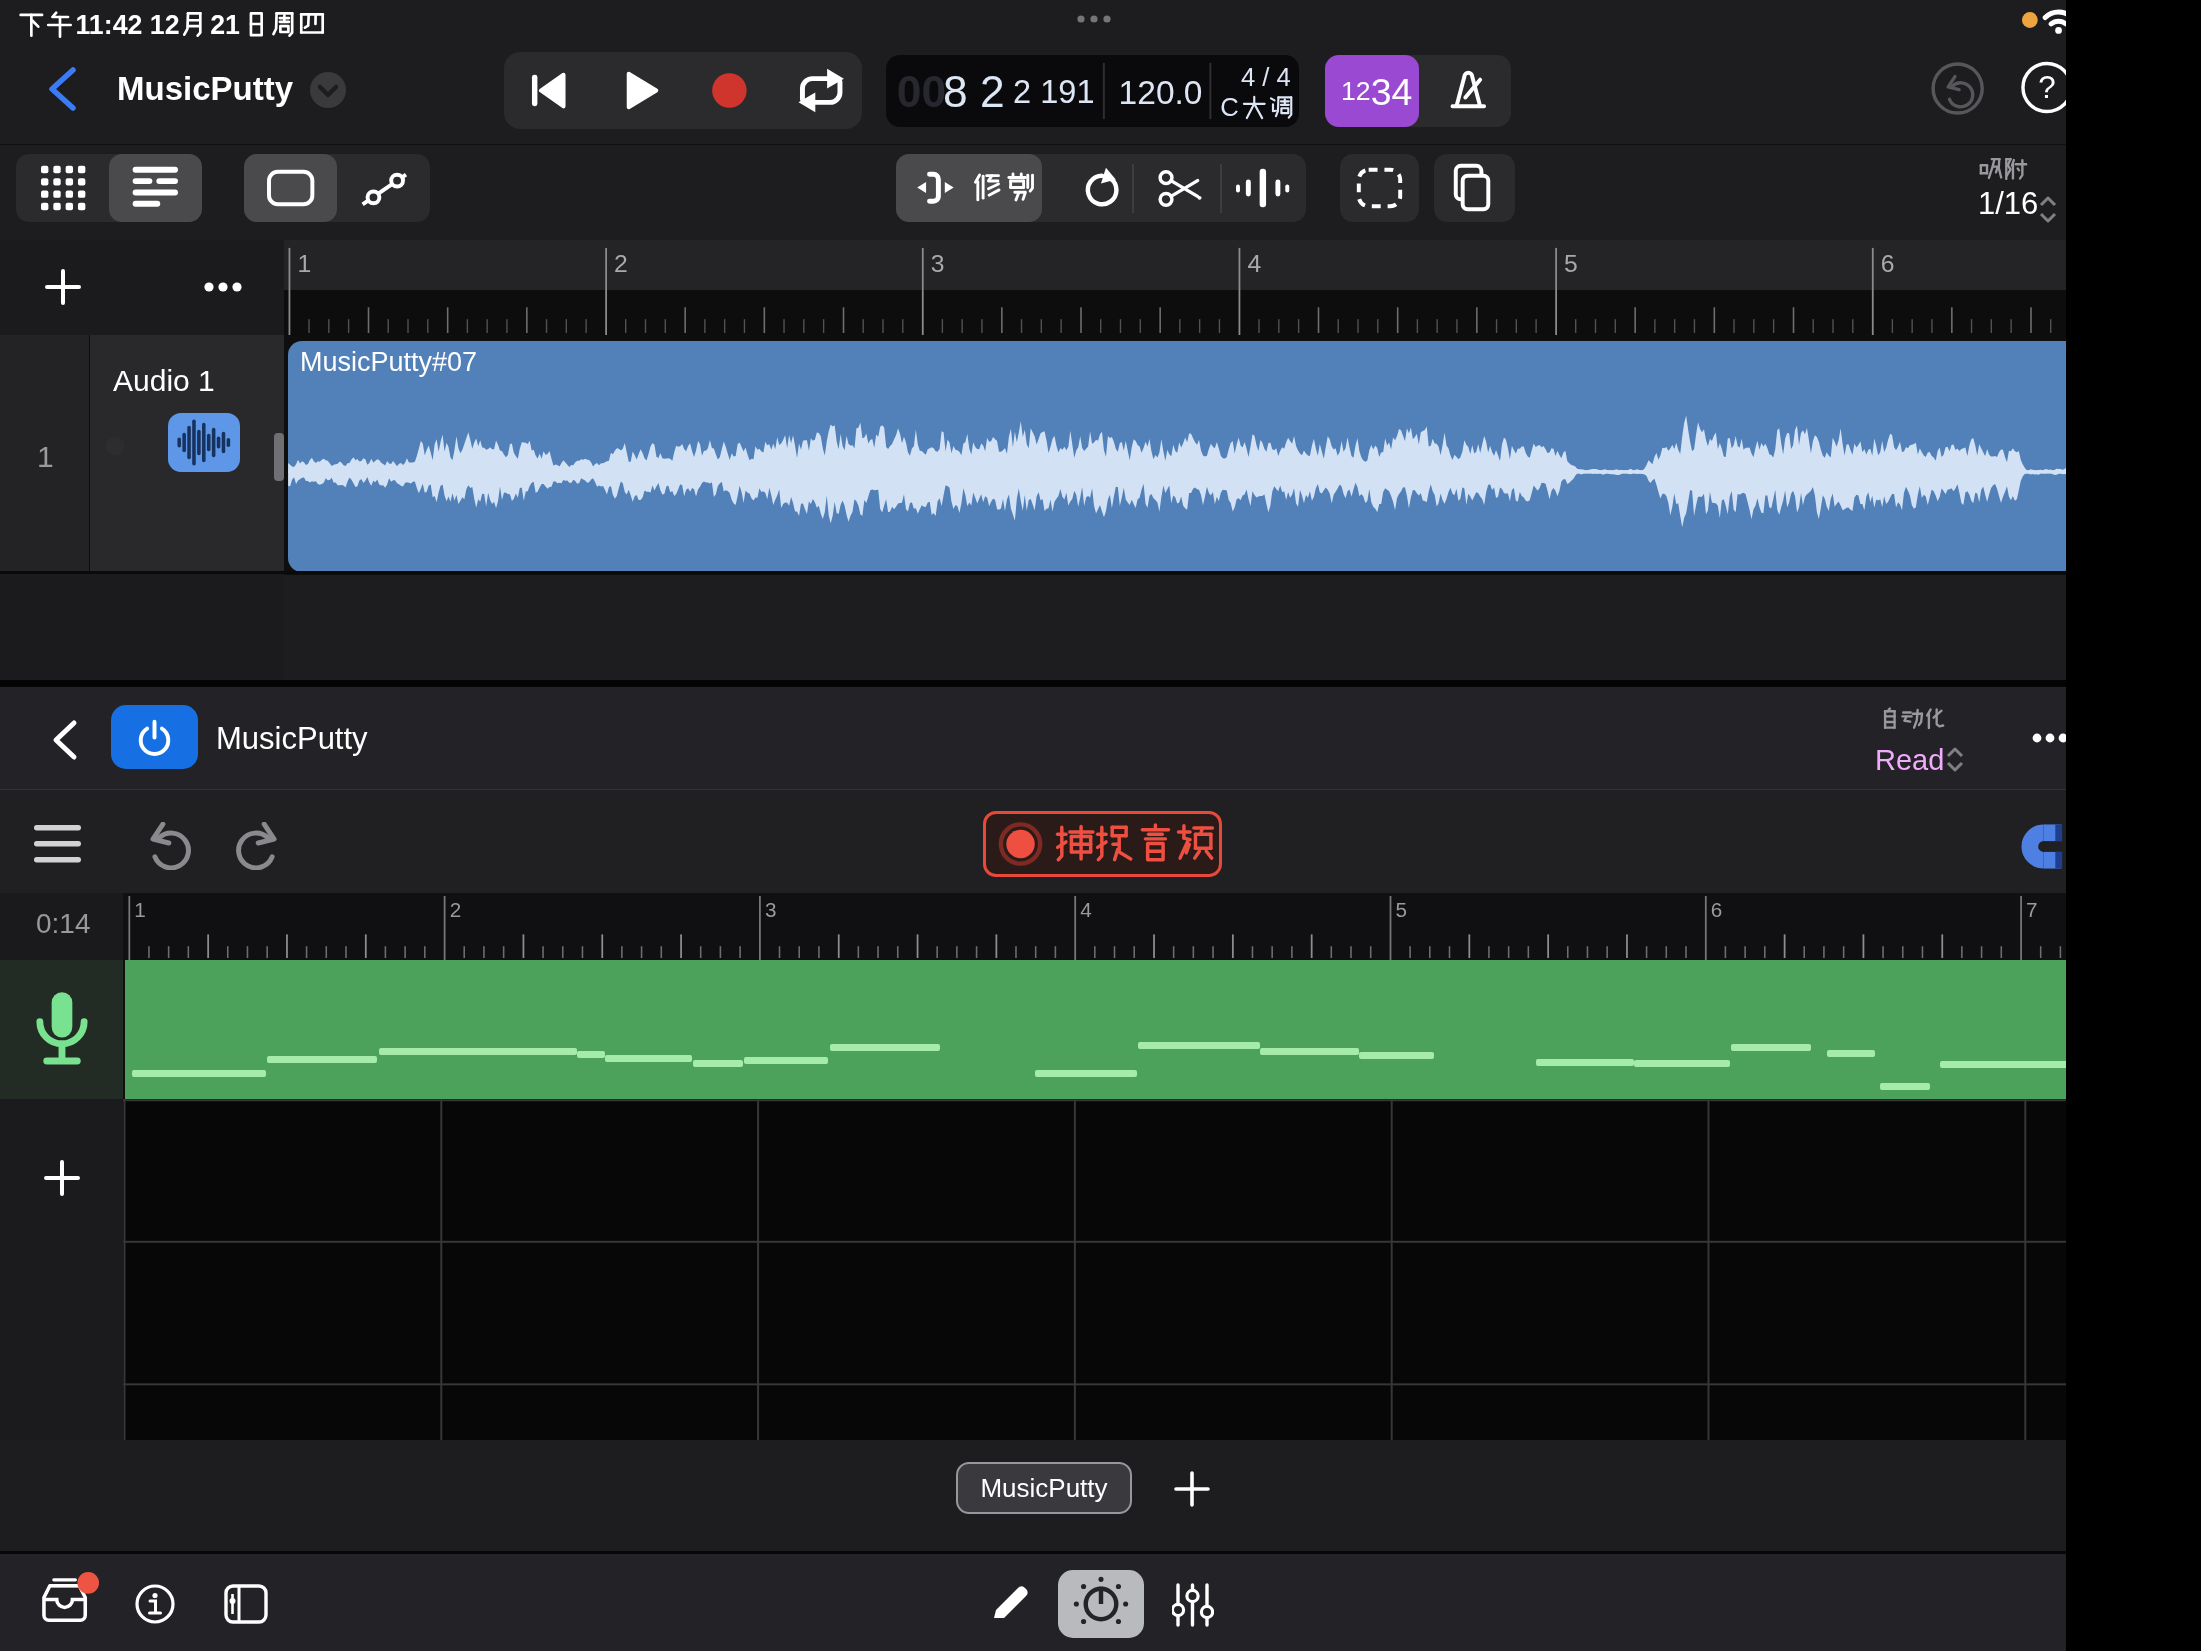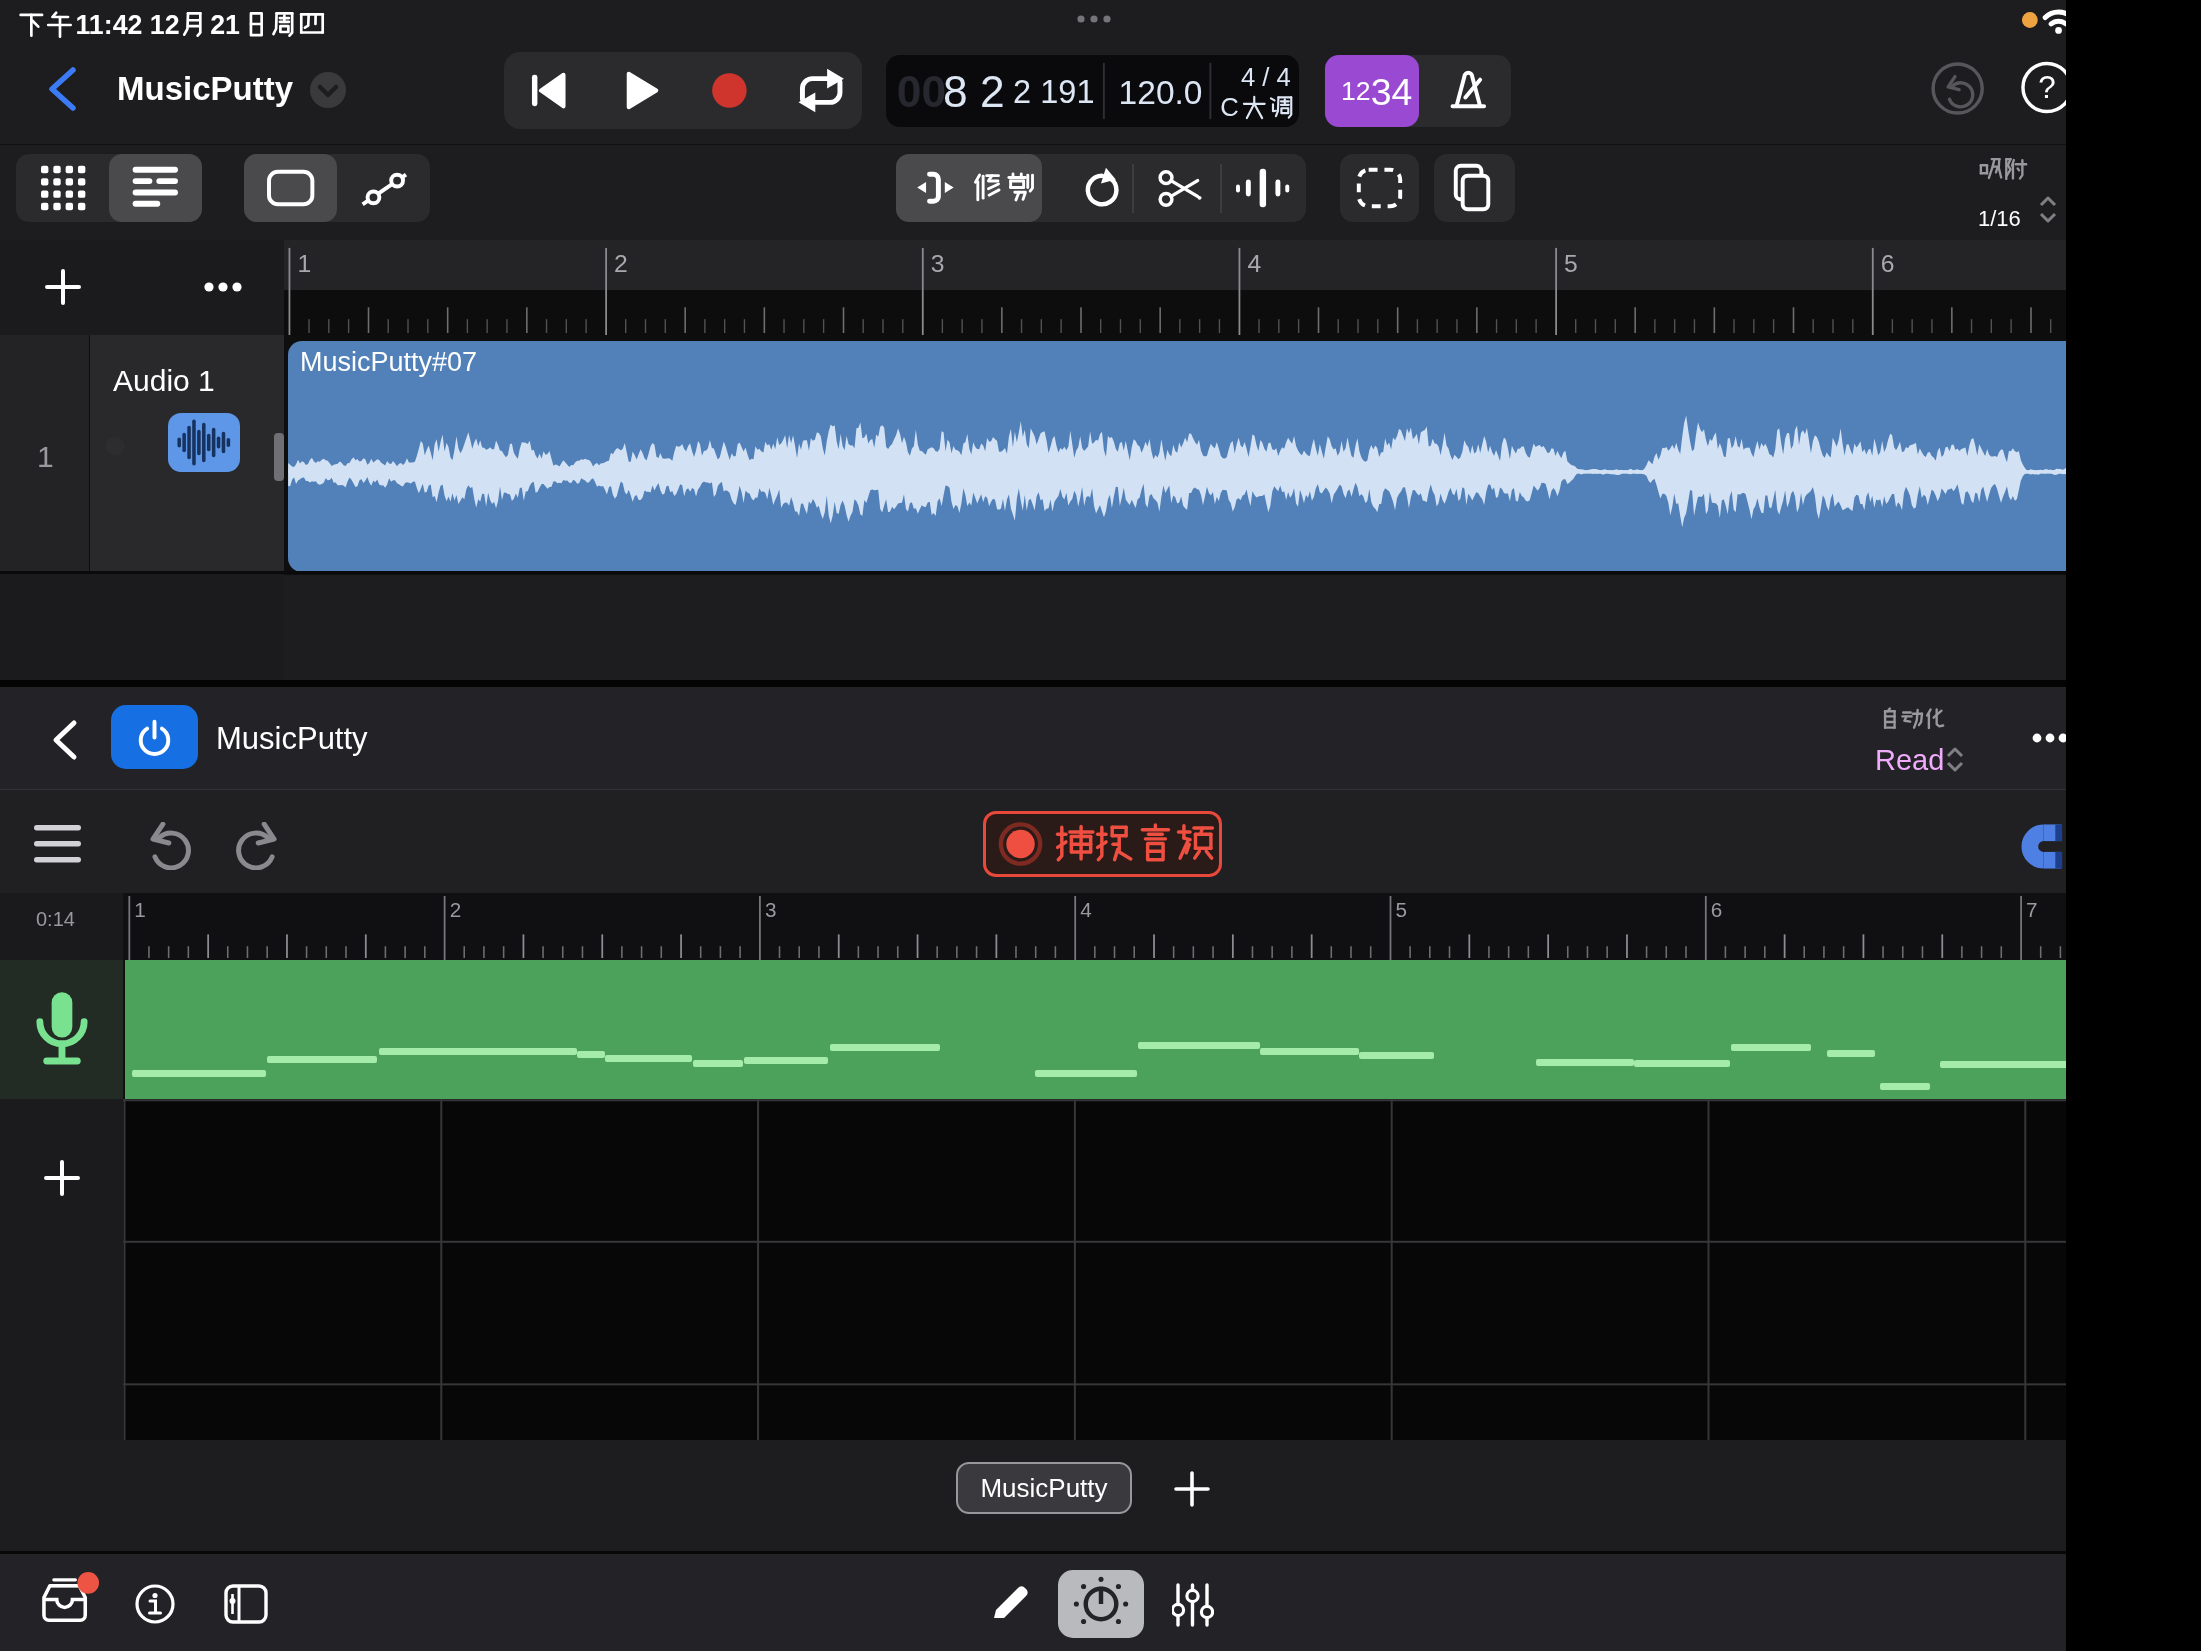--- a/index.html
+++ b/index.html
@@ -212,21 +212,21 @@
       <path d="M28.8,2.9 L28.8,23.1" fill="none" stroke="#98989d" stroke-width="2.4" stroke-linecap="round" stroke-linejoin="round"></path>
       <path d="M28.8,2.9 L33.2,2.9" fill="none" stroke="#98989d" stroke-width="2.4" stroke-linecap="round" stroke-linejoin="round"></path>
       <path d="M33.2,2.9 L30.3,9.2" fill="none" stroke="#98989d" stroke-width="2.4" stroke-linecap="round" stroke-linejoin="round"></path>
       <path d="M30.3,9.2 L33.2,13.5 L29.3,19.7" fill="none" stroke="#98989d" stroke-width="2.4" stroke-linecap="round" stroke-linejoin="round"></path>
       <path d="M36.5,3.9 L34.6,9.6" fill="none" stroke="#98989d" stroke-width="2.4" stroke-linecap="round" stroke-linejoin="round"></path>
       <path d="M35.6,7.7 L35.6,22.6" fill="none" stroke="#98989d" stroke-width="2.4" stroke-linecap="round" stroke-linejoin="round"></path>
       <path d="M38.4,8.2 L49.0,8.2" fill="none" stroke="#98989d" stroke-width="2.4" stroke-linecap="round" stroke-linejoin="round"></path>
       <path d="M45.2,3.9 L45.2,19.2 L42.8,22.6" fill="none" stroke="#98989d" stroke-width="2.4" stroke-linecap="round" stroke-linejoin="round"></path>
       <path d="M40.4,12.5 L41.8,14.4" fill="none" stroke="#98989d" stroke-width="2.4" stroke-linecap="round" stroke-linejoin="round"></path>
     </svg>
-<div class="abs" style="left:1978px;top:206px;font-size:22px;color:#fff">1/16</div>
+<div class="abs" style="left:1978px;top:186px;font-size:31px;color:#fff">1/16</div>
 <svg class="abs" style="left:2037px;top:195px" width="24" height="30" viewBox="0 0 24 30">
 <path d="M4,10 L11,3 L18,10" fill="none" stroke="#808084" stroke-width="3" stroke-linejoin="round"></path>
 <path d="M4,19 L11,26 L18,19" fill="none" stroke="#808084" stroke-width="3" stroke-linejoin="round"></path>
 </svg>
 <svg class="abs" style="left:2121px;top:182px" width="46" height="14" viewBox="0 0 46 14">
 <circle cx="7" cy="7" r="4.4" fill="#fff"></circle>
 <circle cx="20" cy="7" r="4.4" fill="#fff"></circle>
 <circle cx="33" cy="7" r="4.4" fill="#fff"></circle>
 </svg>
 <div class="abs" style="left:0px;top:240px;width:2202px;height:95px;background:#242427"></div>
@@ -492,21 +492,21 @@
 <rect x="36" y="4.5" width="7" height="17" fill="#1e3f8e"></rect>
 <rect x="36" y="32.5" width="7" height="17" fill="#1e3f8e"></rect>
 </svg>
 <svg class="abs" style="left:2119px;top:818px" width="53" height="53" viewBox="0 0 54 54">
 <path d="M20.4,3.9 L33.6,3.9 L30.9,11.5 L38.5,15.9 L43.7,9.7 L50.3,21.2 L42.4,22.6 L42.4,31.4 L50.3,32.8 L43.7,44.3 L38.5,38.1 L30.9,42.5 L33.6,50.1 L20.4,50.1 L23.1,42.5 L15.5,38.1 L10.3,44.3 L3.7,32.8 L11.6,31.4 L11.6,22.6 L3.7,21.2 L10.3,9.7 L15.5,15.9 L23.1,11.5Z" fill="#e4e4e6"></path>
 <circle cx="27" cy="27" r="16" fill="#e4e4e6"></circle>
 <circle cx="27" cy="27" r="9" fill="#202023"></circle>
 </svg>
 <div class="abs" style="left:0px;top:893px;width:2202px;height:67px;background:#101013"></div>
 <div class="abs" style="left:0px;top:893px;width:123px;height:67px;background:#1a1a1d"></div>
-<div class="abs" style="left:36px;top:908px;font-size:20px;color:#98989d">0:14</div>
+<div class="abs" style="left:36px;top:908px;font-size:28px;color:#98989d">0:14</div>
 <svg class="abs" style="left:123px;top:893px" width="2079" height="67" viewBox="0 0 2100 68">
       <rect x="0.5" y="3" width="1.8" height="65" fill="#77777b"></rect>
       <text x="6.5" y="24" font-size="21" fill="#9a9a9e">1</text>
       <rect x="20.5" y="54" width="1.6" height="12" fill="#6d6d71"></rect>
       <rect x="40.5" y="54" width="1.6" height="12" fill="#6d6d71"></rect>
       <rect x="60.5" y="54" width="1.6" height="12" fill="#6d6d71"></rect>
       <rect x="80.5" y="42" width="1.8" height="24" fill="#8d8d91"></rect>
       <rect x="100.5" y="54" width="1.6" height="12" fill="#6d6d71"></rect>
       <rect x="120.5" y="54" width="1.6" height="12" fill="#6d6d71"></rect>
       <rect x="140.5" y="54" width="1.6" height="12" fill="#6d6d71"></rect>

